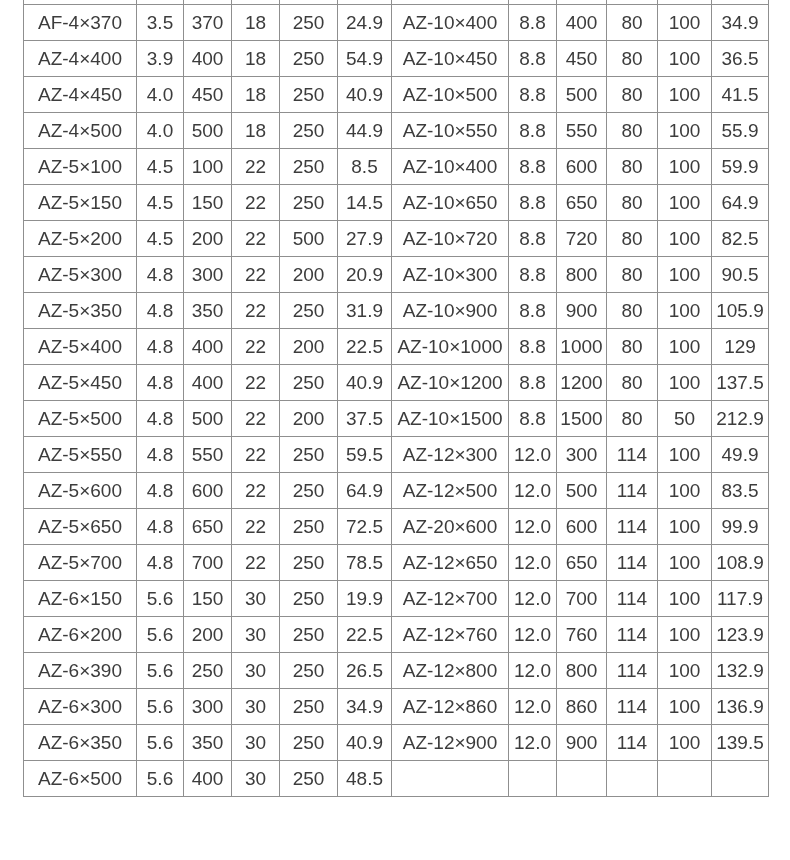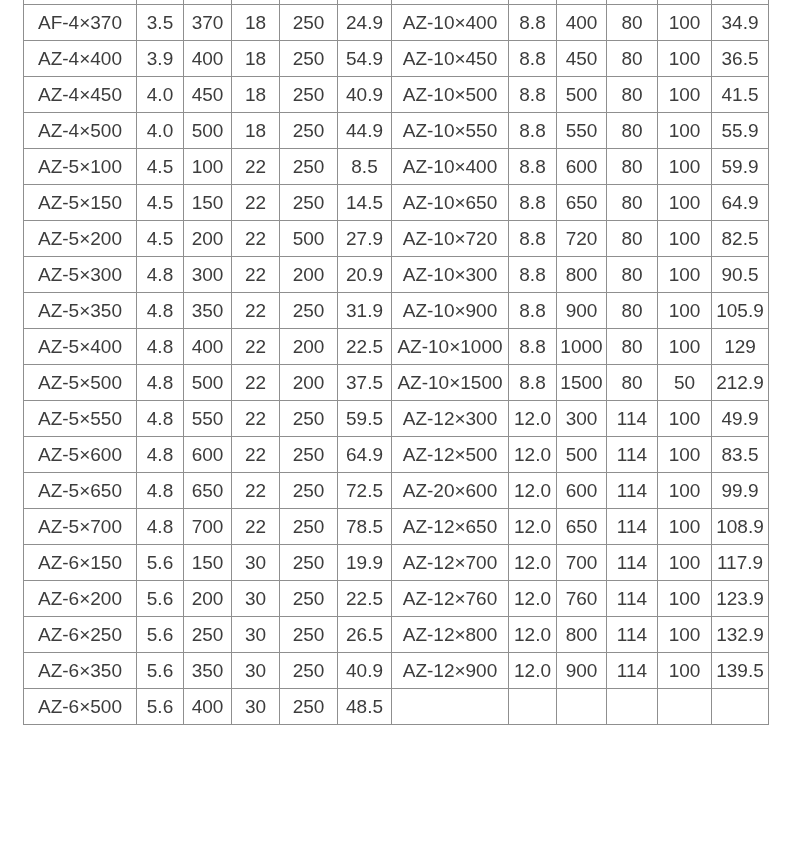--- a/index.html
+++ b/index.html
@@ -210,20 +210,34 @@
           <td class="value-cell">200</td>
           <td class="value-cell">22.5</td>
           <td class="model-cell">AZ-10×1000</td>
           <td class="value-cell">8.8</td>
           <td class="value-cell">1000</td>
           <td class="value-cell">80</td>
           <td class="value-cell">100</td>
           <td class="value-cell">129</td>
         </tr>
         <tr>
+          <td class="model-cell">AZ-5×450</td>
+          <td class="value-cell">4.8</td>
+          <td class="value-cell">400</td>
+          <td class="value-cell">22</td>
+          <td class="value-cell">250</td>
+          <td class="value-cell">40.9</td>
+          <td class="model-cell">AZ-10×1200</td>
+          <td class="value-cell">8.8</td>
+          <td class="value-cell">1200</td>
+          <td class="value-cell">80</td>
+          <td class="value-cell">100</td>
+          <td class="value-cell">137.5</td>
+        </tr>
+        <tr>
           <td class="model-cell">AZ-5×500</td>
           <td class="value-cell">4.8</td>
           <td class="value-cell">500</td>
           <td class="value-cell">22</td>
           <td class="value-cell">200</td>
           <td class="value-cell">37.5</td>
           <td class="model-cell">AZ-10×1500</td>
           <td class="value-cell">8.8</td>
           <td class="value-cell">1500</td>
           <td class="value-cell">80</td>
@@ -308,32 +322,46 @@
           <td class="value-cell">250</td>
           <td class="value-cell">22.5</td>
           <td class="model-cell">AZ-12×760</td>
           <td class="value-cell">12.0</td>
           <td class="value-cell">760</td>
           <td class="value-cell">114</td>
           <td class="value-cell">100</td>
           <td class="value-cell">123.9</td>
         </tr>
         <tr>
-          <td class="model-cell">AZ-6×250</td>
+          <td class="model-cell">AZ-6×390</td>
           <td class="value-cell">5.6</td>
           <td class="value-cell">250</td>
           <td class="value-cell">30</td>
           <td class="value-cell">250</td>
           <td class="value-cell">26.5</td>
           <td class="model-cell">AZ-12×800</td>
           <td class="value-cell">12.0</td>
           <td class="value-cell">800</td>
           <td class="value-cell">114</td>
           <td class="value-cell">100</td>
           <td class="value-cell">132.9</td>
+        </tr>
+        <tr>
+          <td class="model-cell">AZ-6×300</td>
+          <td class="value-cell">5.6</td>
+          <td class="value-cell">300</td>
+          <td class="value-cell">30</td>
+          <td class="value-cell">250</td>
+          <td class="value-cell">34.9</td>
+          <td class="model-cell">AZ-12×860</td>
+          <td class="value-cell">12.0</td>
+          <td class="value-cell">860</td>
+          <td class="value-cell">114</td>
+          <td class="value-cell">100</td>
+          <td class="value-cell">136.9</td>
         </tr>
         <tr>
           <td class="model-cell">AZ-6×350</td>
           <td class="value-cell">5.6</td>
           <td class="value-cell">350</td>
           <td class="value-cell">30</td>
           <td class="value-cell">250</td>
           <td class="value-cell">40.9</td>
           <td class="model-cell">AZ-12×900</td>
           <td class="value-cell">12.0</td>

